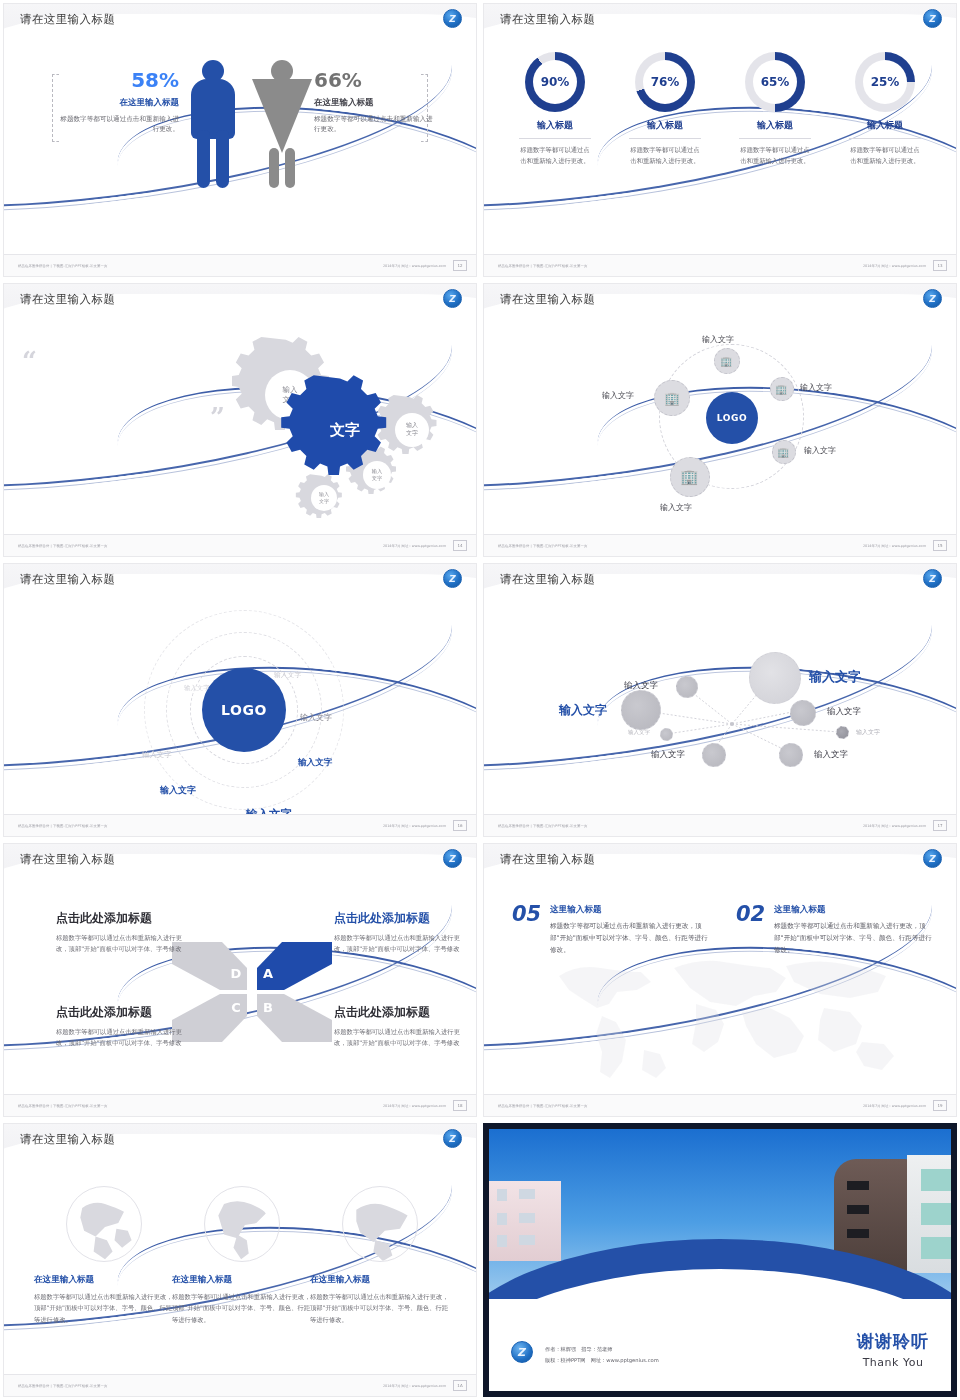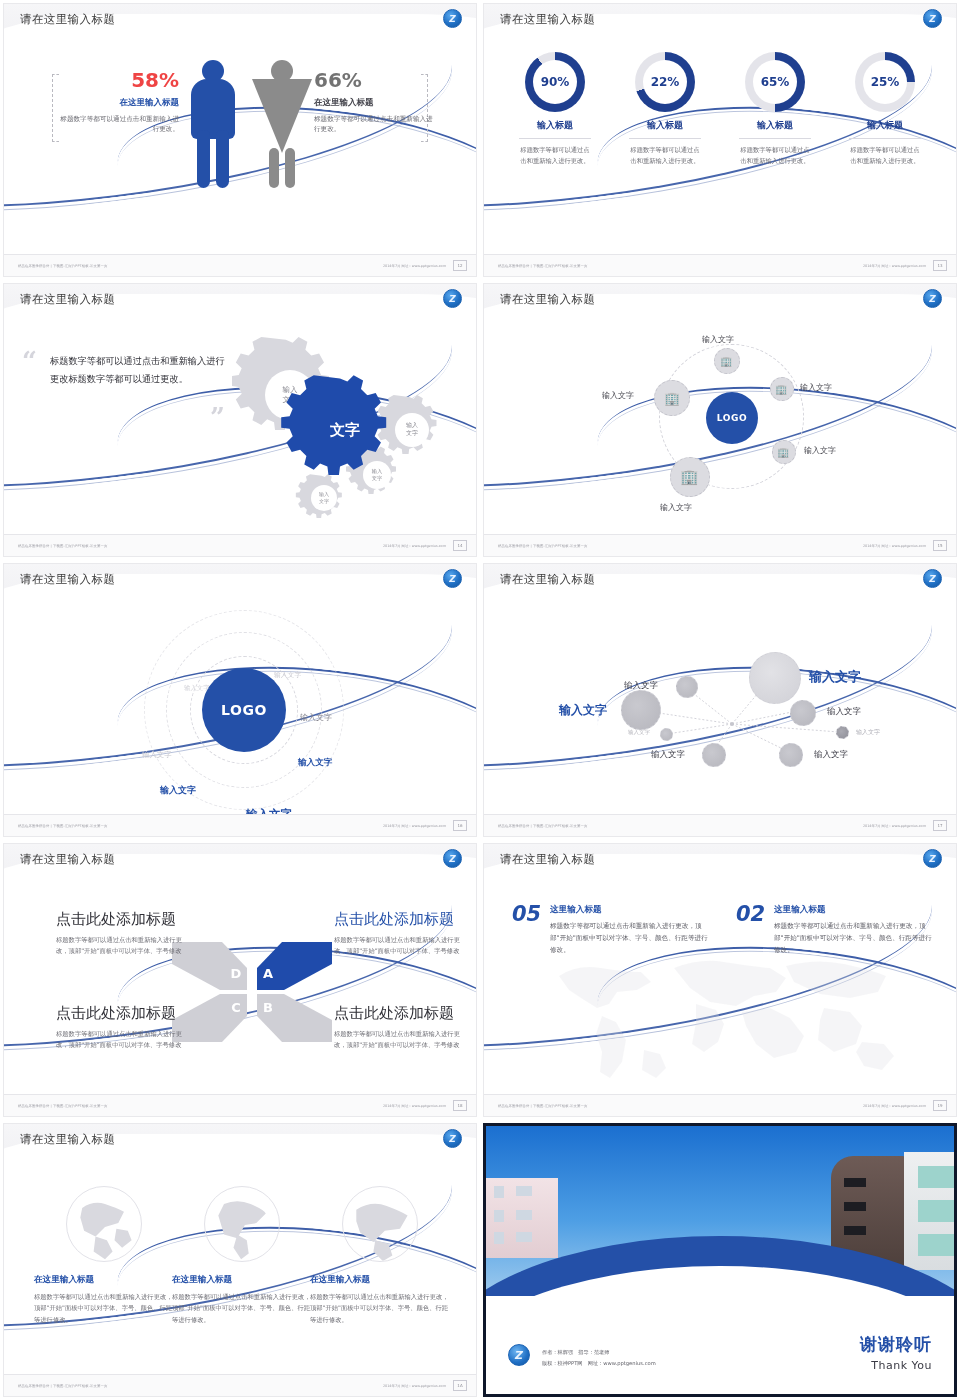--- a/index.html
+++ b/index.html
@@ -88,21 +88,21 @@
   .node { position:absolute; border-radius:50%; background:#dcdce1; border:1px dashed #c3c3cb;
           display:flex; align-items:center; justify-content:center; }
   .bld { color:#9a9aa2; font-size:10px; }
   .nlabel { position:absolute; font-size:8px; color:#44444c; white-space:nowrap; }
   .dashring { position:absolute; border-radius:50%; border:1px dashed #d3d3da; }
 
   
   .blob { position:absolute; border-radius:50%; background:radial-gradient(circle at 40% 38%,#c9c9cf,#b6b6bd);
           border:1px dashed #cfcfd6; }
   .tbox { position:absolute; width:130px; }
-  .tbox h4 { font-size:15px; font-weight:normal; color:#2f2f36; margin-bottom:5px; }
+  .tbox h4 { font-size:12px; font-weight:bold; color:#2f2f36; margin-bottom:5px; }
   .tbox h4.bl { color:#2450a8; }
   .tbox p { font-size:6.3px; color:#6b6b72; line-height:1.75; }
 
   
   .numblk { position:absolute; width:200px; }
   .num { font-size:21px; font-weight:bold; font-style:italic; color:#2450a8; float:left; margin-right:7px; line-height:1; }
   .numblk h4 { font-size:8.6px; font-weight:bold; color:#2450a8; margin-bottom:4px; padding-left:38px; }
   .numblk p { font-size:6.6px; color:#5d5d65; line-height:1.85; padding-left:38px; }
   .worldmap { position:absolute; left:40px; top:60px; width:400px; height:150px; opacity:.30; }
 
@@ -113,21 +113,21 @@
   .gcell p { font-size:6.3px; color:#6b6b72; line-height:1.8; margin-top:5px; }
 
   
   .photo { position:absolute; left:0; top:0; width:100%; height:170px; overflow:hidden;
            background:linear-gradient(#1b6fd0 0%,#4d9ee4 55%,#9fcbee 100%); }
   .bldg { position:absolute; }
   .curveband { position:absolute; left:-10%; bottom:-60px; width:120%; height:120px; background:#2450a8; border-radius:50%/100% 100% 0 0; }
   .whitecurve { position:absolute; left:-10%; bottom:-74px; width:120%; height:120px; background:#fff; border-radius:50%/100% 100% 0 0; }
   .thanks { position:absolute; right:22px; bottom:22px; text-align:right; }
   .thanks .cn { font-size:17px; font-weight:bold; color:#2450a8; letter-spacing:1px; }
-  .thanks .en { font-size:11px; color:#3a3a44; margin-top:3px; letter-spacing:.5px; }
+  .thanks .en { font-size:11px; color:#3a3a44; margin-top:3px; letter-spacing:.5px;text-align:center; }
   .credit { position:absolute; left:56px; bottom:26px; font-size:5.2px; color:#5d5d65; line-height:2.0; }
   .credseal { position:absolute; left:22px; bottom:28px; width:22px; height:22px; border-radius:50%;
               background:radial-gradient(circle at 38% 32%,#6fb6f2,#1f6fc4 60%,#12549d);
               border:1.4px solid #1b63b4; }
   .credseal:after { content:"Z"; position:absolute; inset:0; display:flex; align-items:center; justify-content:center;
               color:#eaf4ff; font-size:11px; font-style:italic; font-weight:bold; }
 </style>
 </head>
 <body>
 
@@ -157,21 +157,21 @@
               <div class="legR blue"></div>
         </div>
         <div class="p-woman">
           <div class="head grey"></div>
               <div class="skirt"></div>
           <div class="wlegL"></div>
               <div class="wlegR"></div>
         </div>
 
         <div class="stat l">
-          <div class="pct" style="color:#ef4444">58%</div>
+          <div class="pct" style="color:#3b82f6">58%</div>
           <div class="st" style="color:#2450a8">在这里输入标题</div>
           <div class="sd">标题数字等都可以通过点击和重新输入进行更改。</div>
         </div>
         <div class="stat r">
           <div class="pct" style="color:#737373">66%</div>
           <div class="st" style="color:#44444c">在这里输入标题</div>
           <div class="sd">标题数字等都可以通过点击和重新输入进行更改。</div>
         </div>
       </div>
     </div>
@@ -201,21 +201,21 @@
         <div class="dcell">
           <div class="ring" style="background:conic-gradient(#1f3f8f 0% 90%, #e4e4ea 90% 100%)">
             <div class="inner">90%</div>
               </div>
           <div class="dtitle">输入标题</div>
           <div class="dline"></div>
           <div class="ddesc">标题数字等都可以通过点击和重新输入进行更改。</div>
         </div>
         <div class="dcell">
           <div class="ring" style="background:conic-gradient(#1f3f8f 0% 70%, #e4e4ea 70% 100%)">
-            <div class="inner">22%</div>
+            <div class="inner">76%</div>
               </div>
           <div class="dtitle">输入标题</div>
           <div class="dline"></div>
           <div class="ddesc">标题数字等都可以通过点击和重新输入进行更改。</div>
         </div>
         <div class="dcell">
           <div class="ring" style="background:conic-gradient(#1f3f8f 0% 50%, #e4e4ea 50% 100%)">
             <div class="inner">65%</div>
               </div>
           <div class="dtitle">输入标题</div>
@@ -249,21 +249,20 @@
     <div class="title">请在这里输入标题</div>
     <div class="seal"></div>
     <div class="arc-top2"></div>
         <div class="arc-top"></div>
     <div class="arc-bot2"></div>
         <div class="arc-bot"></div>
 
     <div class="body">
       <div class="qm" style="left:18px;top:24px;">“</div>
       <div class="qm" style="left:206px;top:80px;">”</div>
-      <div class="quote">标题数字等都可以通过点击和重新输入进行更改标题数字等都可以通过更改。</div>
 
       <svg width="230" height="190" style="position:absolute;left:228px;top:10px;">
         <g fill="#d8d8de">
           <path d="M60 8 l7 3 6-6 9 5 -2 8 6 6 8-2 5 9 -6 6 3 7 8 1 0 10 -8 1 -3 7 6 6 -5 9 -8-2 -6 6 2 8 -9 5 -6-6 -7 3 -1 8 -10 0 -1-8 -7-3 -6 6 -9-5 2-8 -6-6 -8 2 -5-9 6-6 -3-7 -8-1 0-10 8-1 3-7 -6-6 5-9 8 2 6-6 -2-8 9-5z" transform="translate(-5,0) scale(.98)"></path>
         </g>
         <circle cx="58" cy="63" r="25" fill="#fff"></circle>
         <text x="58" y="60" font-size="7.5" fill="#8a8a92" text-anchor="middle" font-family="DejaVu Sans">输入</text>
         <text x="58" y="70" font-size="7.5" fill="#8a8a92" text-anchor="middle" font-family="DejaVu Sans">文字</text>
 
         <g fill="#d8d8de" transform="translate(140,60) scale(.62)">
@@ -598,21 +597,21 @@
 
     <div class="ftr">
       <span class="ftr-l">精品临床医学院答辩 | 下载图-汇报片PPT模板-论文第一页</span>
       <span class="ftr-r">2014年7月 网址：www.pptgenius.com</span>
       <span class="pageno">1A</span>
     </div>
   </div>
     </div>
 
   <div class="slide">
-      <div class="canvas" style="border:3px solid #0f172a;">
+      <div class="canvas" style="border:6px solid #0f172a;">
     <div class="photo">
       <div class="bldg" style="left:0;top:52px;width:72px;height:80px;background:linear-gradient(#f2e3e6,#e2cdd2);"></div>
       <div class="bldg" style="left:8px;top:60px;width:10px;height:12px;background:#cfd8e2;"></div>
       <div class="bldg" style="left:30px;top:60px;width:16px;height:10px;background:#cfd8e2;"></div>
       <div class="bldg" style="left:8px;top:84px;width:10px;height:12px;background:#cfd8e2;"></div>
       <div class="bldg" style="left:30px;top:84px;width:16px;height:10px;background:#cfd8e2;"></div>
       <div class="bldg" style="left:8px;top:106px;width:10px;height:12px;background:#cfd8e2;"></div>
       <div class="bldg" style="left:30px;top:106px;width:16px;height:10px;background:#cfd8e2;"></div>
 
       <div class="bldg" style="left:345px;top:30px;width:75px;height:115px;background:linear-gradient(#6e5b56,#4d3f3b);border-radius:22px 4px 0 0;"></div>

